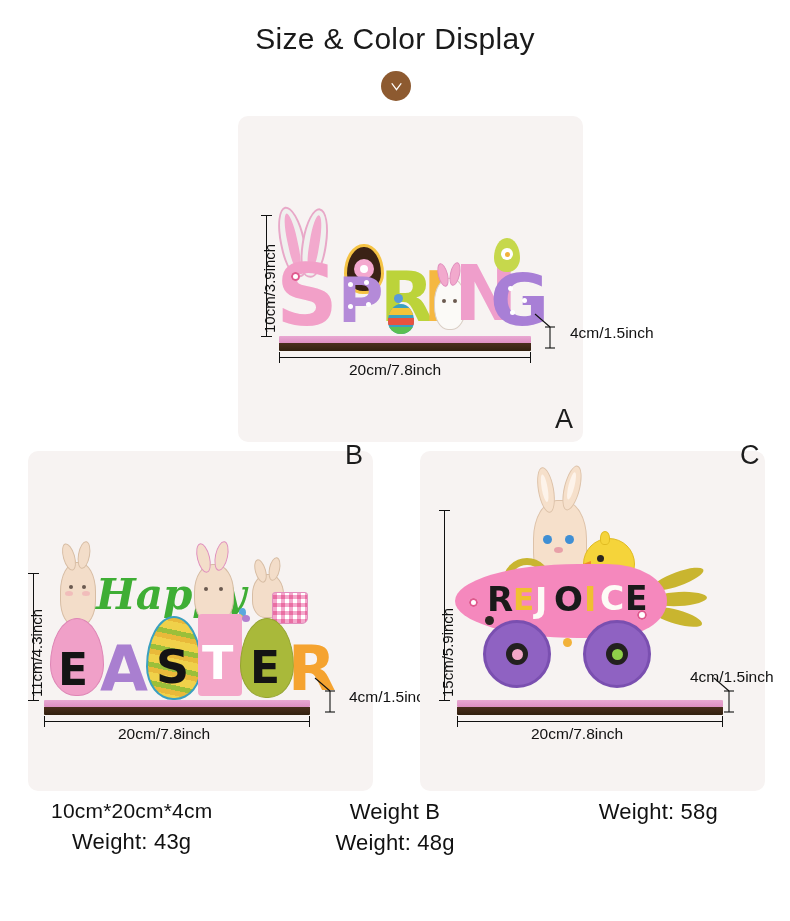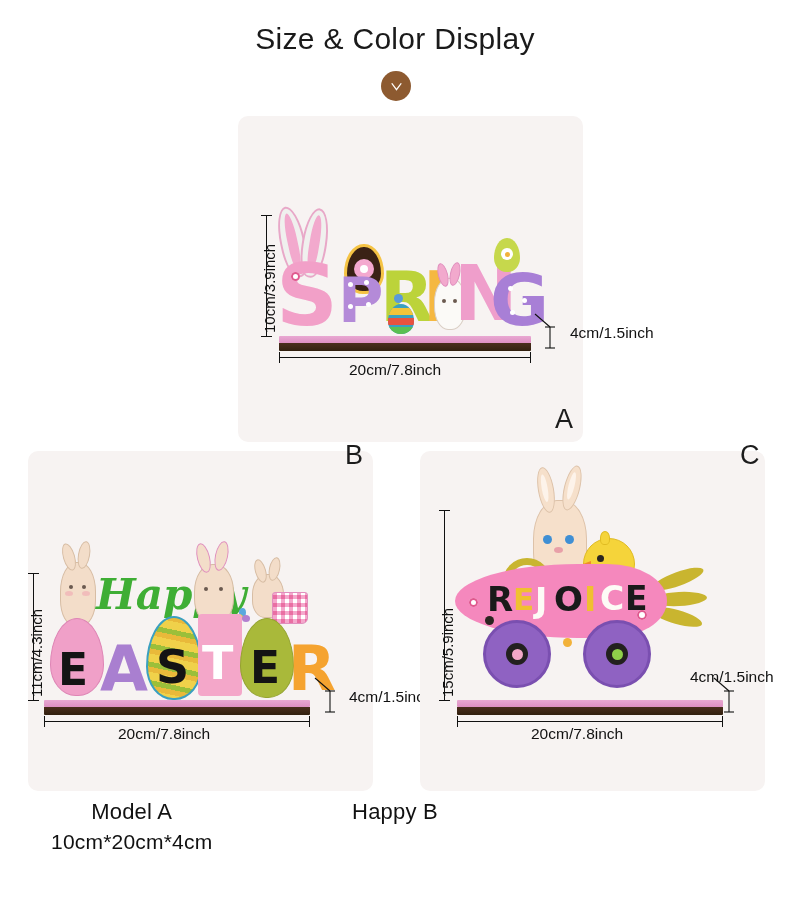--- a/index.html
+++ b/index.html
@@ -321,21 +321,23 @@
       <path d="M17 15 L17 36" stroke="#111" stroke-width="1.1" fill="none"></path>
       <path d="M12 15 L22 15" stroke="#111" stroke-width="1.1" fill="none"></path>
       <path d="M12 36 L22 36" stroke="#111" stroke-width="1.1" fill="none"></path>
     </svg>
   </div>
   <div class="depth-label" style="left:690px;top:668px;">4cm/1.5inch</div>
 </div>
 
 <div class="captions">
   <div class="cap">
-    <div class="t">Model A</div>
     <div class="t sm">10cm*20cm*4cm</div>
+    <div class="t">Weight: 43g</div>
   </div>
   <div class="cap">
-    <div class="t">Happy B</div>
+    <div class="t">Weight B</div>
+    <div class="t">Weight: 48g</div>
   </div>
   <div class="cap">
+    <div class="t">Weight: 58g</div>
   </div>
 </div>
 
 </body></html>

